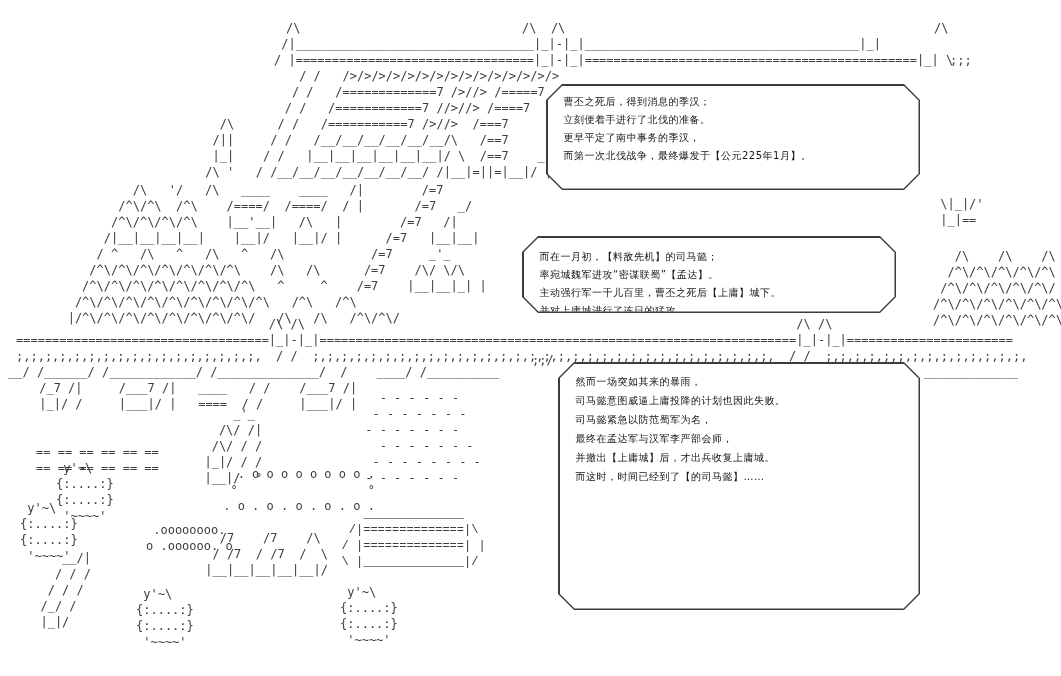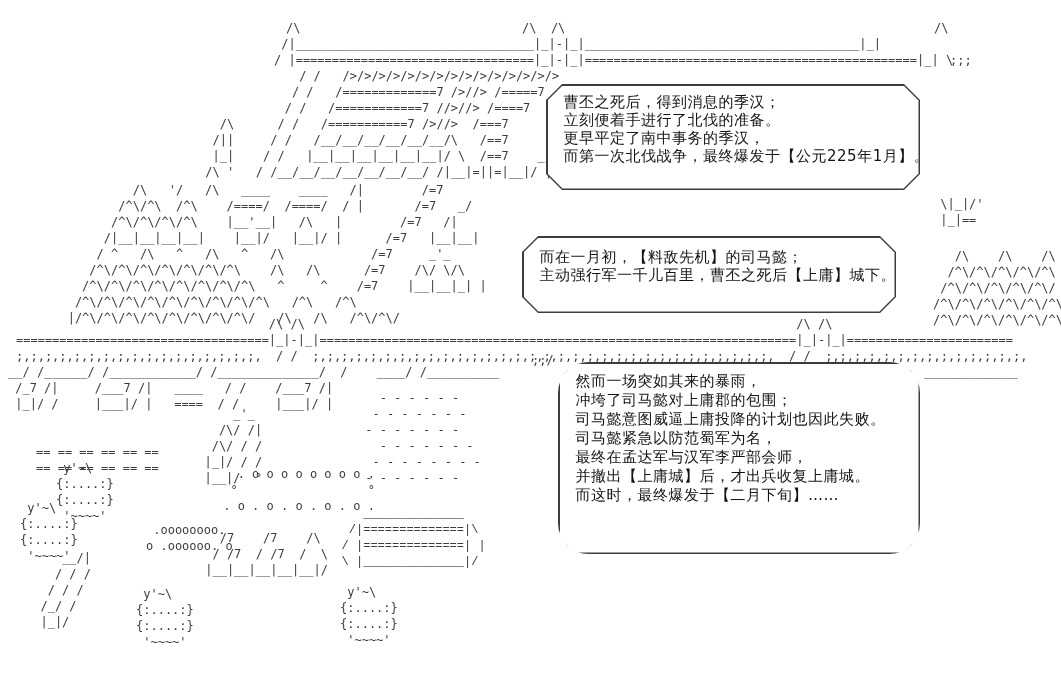--- a/index.html
+++ b/index.html
@@ -25,58 +25,59 @@
     background:#3c3c3c;
     z-index:5;
     clip-path:polygon(16px 0,calc(100% - 16px) 0,100% 16px,100% calc(100% - 16px),calc(100% - 16px) 100%,16px 100%,0 calc(100% - 16px),0 16px);
   }
   .bubble-inner{
     position:absolute;
     inset:1.5px;
     background:#ffffff;
     clip-path:polygon(15px 0,calc(100% - 15px) 0,100% 15px,100% calc(100% - 15px),calc(100% - 15px) 100%,15px 100%,0 calc(100% - 15px),0 15px);
     color:#141414;
-    font-size:15px;
+    font-size:10px;
     letter-spacing:0.5px;
   }
   .b1{left:546px;top:84px;width:374px;height:106px;}
   .b1 .bubble-inner{padding:7px 16px;line-height:18px;}
   .b2{left:522px;top:236px;width:374px;height:77px;}
   .b2 .bubble-inner{padding:10px 16px;line-height:18px;}
-  .b3{left:558px;top:362px;width:362px;height:192px;border-radius:31px;}
+  .b3{left:558px;top:362px;width:362px;height:248px;}
   .b3 .bubble-inner{padding:8px 16px;line-height:19px;}
   .dlg-line{white-space:nowrap;}
 </style>
 </head>
 <body>
 
 <div class="stage">
   <div class="bubble b1">
     <div class="bubble-inner">
         <div class="dlg-line">曹丕之死后，得到消息的季汉；</div>
         <div class="dlg-line">立刻便着手进行了北伐的准备。</div>
         <div class="dlg-line">更早平定了南中事务的季汉，</div>
         <div class="dlg-line">而第一次北伐战争，最终爆发于【公元225年1月】。</div>
       </div>
   </div>
   <div class="bubble b2">
     <div class="bubble-inner">
         <div class="dlg-line">而在一月初，【料敌先机】的司马懿；</div>
+        <div class="dlg-line">率宛城魏军进攻“密谋联蜀”【孟达】。</div>
         <div class="dlg-line">主动强行军一千儿百里，曹丕之死后【上庸】城下。</div>
+        <div class="dlg-line">并对上庸城进行了连日的猛攻。</div>
       </div>
   </div>
   <div class="bubble b3">
     <div class="bubble-inner">
         <div class="dlg-line">然而一场突如其来的暴雨，</div>
-        <div class="dlg-line">冲垮了司马懿对上庸郡的包围；</div>
         <div class="dlg-line">司马懿意图威逼上庸投降的计划也因此失败。</div>
         <div class="dlg-line">司马懿紧急以防范蜀军为名，</div>
         <div class="dlg-line">最终在孟达军与汉军李严部会师，</div>
         <div class="dlg-line">并撤出【上庸城】后，才出兵收复上庸城。</div>
-        <div class="dlg-line">而这时，最终爆发于【二月下旬】……</div>
+        <div class="dlg-line">而这时，时间已经到了【的司马懿】……</div>
       </div>
   </div>
 <pre class="aa" style="left: 286px; top: 20px;">/\</pre>
     <pre class="aa" style="left: 522px; top: 20px;">/\  /\</pre>
     <pre class="aa" style="left: 934px; top: 20px;">/\</pre>
     <pre class="aa" style="left: 274px; top: 36px;"> /|_________________________________|_|-|_|______________________________________|_|
 / |=================================|_|-|_|==============================================|_| \</pre>
     <pre class="aa" style="left: 198px; top: 68px;">              / /   /&gt;/&gt;/&gt;/&gt;/&gt;/&gt;/&gt;/&gt;/&gt;/&gt;/&gt;/&gt;/&gt;/&gt;/&gt;
              / /   /=============7 /&gt;//&gt; /=====7
             / /   /============7 //&gt;//&gt; /====7
@@ -98,21 +99,21 @@
     <pre class="aa" style="left: 933px; top: 248px;">   /\    /\    /\
   /^\/^\/^\/^\/^\
  /^\/^\/^\/^\/^\/
 /^\/^\/^\/^\/^\/^\
 /^\/^\/^\/^\/^\/^\/</pre>
     <pre class="aa" style="left: 16px; top: 316px;">                                   /\ /\                                                                    /\ /\
 ===================================|_|-|_|==================================================================|_|-|_|=======================
 ;,;,;,;,;,;,;,;,;,;,;,;,;,;,;,;,;,  / /  ;,;,;,;,;,;,;,;,;,;,;,;,;,;,;,;,;,;,;,;,;,;,;,;,;,;,;,;,;,;,;,;,  / /  ;,;,;,;,;,;,;,;,;,;,;,;,;,;,</pre>
     <pre class="aa" style="left: 8px; top: 364px;">__/ /______/ /____________/ /______________/  /    ____/ /__________</pre>
     <pre class="aa" style="left: 924px; top: 364px;">_____________</pre>
-    <pre class="aa" style="left: 8px; top: 380px;"> /_7 /|     /___7 /|   ____   / /    /___7 /|
+    <pre class="aa" style="left: 32px; top: 380px;"> /_7 /|     /___7 /|   ____   / /    /___7 /|
  |_|/ /     |___|/ |   ====  / /     |___|/ |</pre>
     <pre class="aa" style="left: 358px; top: 390px;">   - - - - - -
   - - - - - - -
  - - - - - - -
    - - - - - - -
   - - - - - - - -
  - - - - - - -</pre>
     <pre class="aa" style="left: 36px; top: 444px;">== == == == == ==
 == == == == == ==</pre>
     <pre class="aa" style="left: 190px; top: 406px;">      _'_

